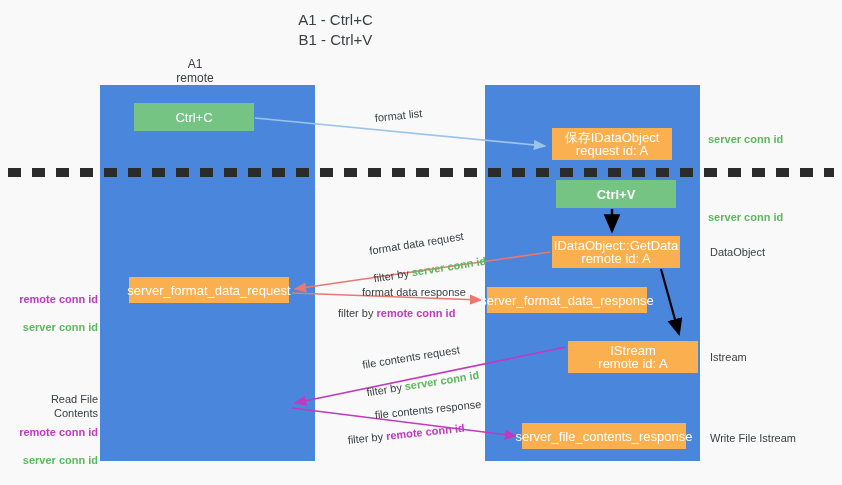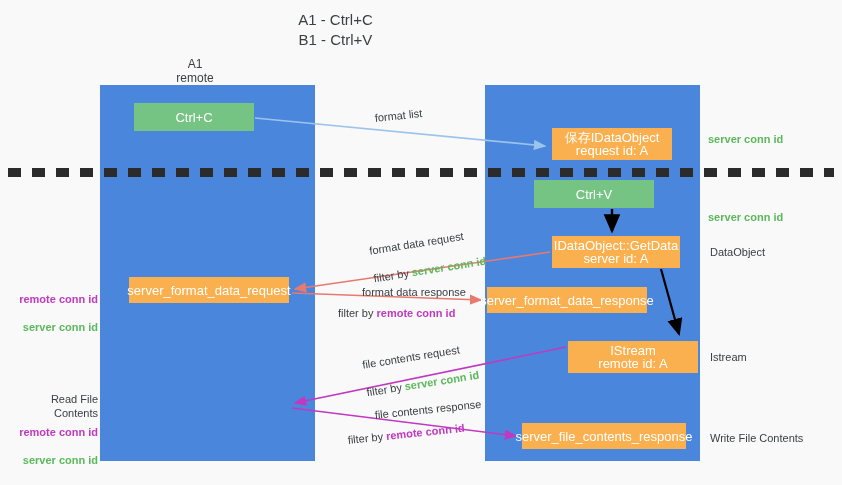--- a/index.html
+++ b/index.html
@@ -38,21 +38,21 @@
     display:flex;align-items:center;justify-content:center;
     text-align:center;color:#ffffff;font-size:13px;line-height:13px;
     white-space:pre-line;
     padding:2px 4px;
   }
   .box.green{background:#76c483;}
   .box.orange{background:#fbb04f;}
 
   #box-ctrlc{left:134px;top:103px;width:120px;height:28px;}
   #box-idataobject{left:552px;top:128px;width:120px;height:32px;}
-  #box-ctrlv{left:534px;top:180px;width:120px;height:28px;}
+  #box-ctrlv{left:556px;top:180px;width:120px;height:28px;font-weight:bold;}
   #box-getdata{left:552px;top:236px;width:128px;height:32px;}
   #box-fmt-req{left:129px;top:277px;width:160px;height:26px;}
   #box-fmt-resp{left:487px;top:287px;width:160px;height:26px;}
   #box-istream{left:568px;top:341px;width:130px;height:32px;}
   #box-file-req{left:129px;top:392px;width:160px;height:26px;}
   #box-file-resp{left:522px;top:423px;width:164px;height:26px;}
 
   
   #divider{
     left:8px;top:168px;width:826px;height:9px;
@@ -144,21 +144,21 @@
   <div class="abs" id="divider"></div>
 
   <div class="abs box green" id="box-ctrlc">Ctrl+C</div>
 
   <div class="abs box orange" id="box-idataobject">保存IDataObject
 request id: A</div>
 
   <div class="abs box green" id="box-ctrlv">Ctrl+V</div>
 
   <div class="abs box orange" id="box-getdata">IDataObject::GetData
-server id: A</div>
+remote id: A</div>
 
   <div class="abs box orange" id="box-fmt-req">server_format_data_request</div>
 
   <div class="abs box orange" id="box-fmt-resp">server_format_data_response</div>
 
   <div class="abs box orange" id="box-istream">IStream
 remote id: A</div>
 
 
   <div class="abs box orange" id="box-file-resp">server_file_contents_response</div>
@@ -180,21 +180,21 @@
   </div>
 
   <div class="abs ann rot-b" id="ann-fileresp">file contents response</div>
 
   <div class="abs ann rot-b" id="ann-filerespfilter"><span>filter by </span><span class="purple-t">remote conn id</span></div>
 
   <div class="abs ann green-t" id="ann-server1">server conn id</div>
   <div class="abs ann green-t" id="ann-server2">server conn id</div>
   <div class="abs ann" id="ann-dataobject">DataObject</div>
   <div class="abs ann" id="ann-istream">Istream</div>
-  <div class="abs ann" id="ann-writefile">Write File Contents</div>
+  <div class="abs ann" id="ann-writefile">Write File Istream</div>
 
   <div class="abs ann" id="ann-left-conn">
     <div class="purple-t">remote conn id</div>
     <div class="green-t">server conn id</div>
   </div>
 
   <div class="abs ann" id="ann-readfile">Read File Contents</div>
 
   <div class="abs ann" id="ann-left-conn2">
     <div class="purple-t">remote conn id</div>

